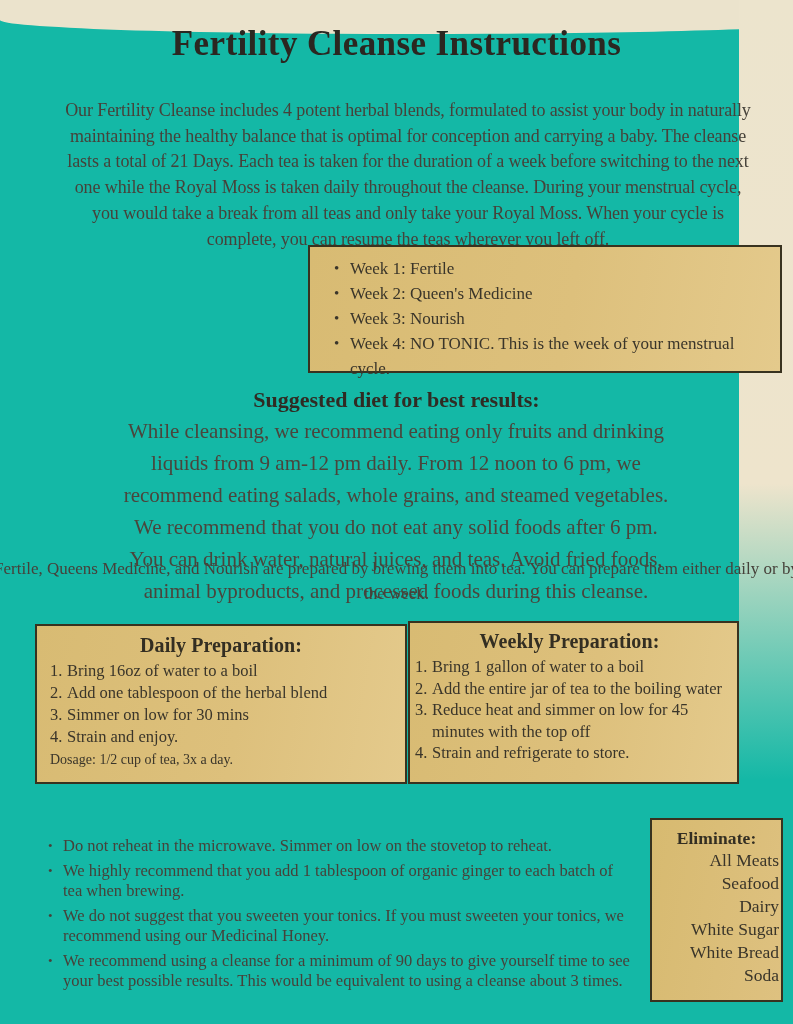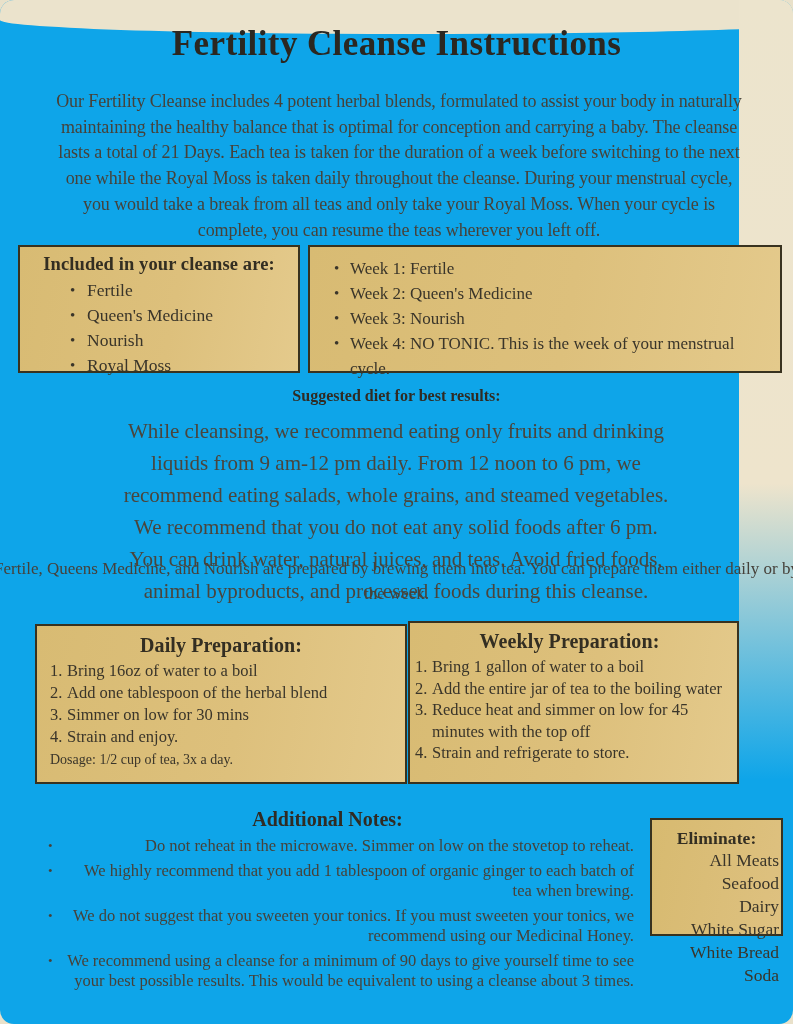--- a/index.html
+++ b/index.html
@@ -1,44 +1,43 @@
 <!DOCTYPE html>
 <html><head>
 <meta charset="utf-8">
 <style>
   html,body{margin:0;padding:0;background:#e9e1ca;}
   .page{
     position:relative;
     width:793px;height:1024px;
     margin:0 auto;
-    background:#0ea5e9;
+    background:#14b8a6;
     overflow:hidden;
     font-family:"Liberation Serif","DejaVu Serif",serif;
     color:#413c33;
-    border-radius:14px;
   }
   
   .band-top{
     position:absolute;top:0;left:0;width:793px;height:34px;
     background:#ebe3cc;
     border-radius:0 0 48% 52% / 0 0 10px 14px;
   }
   .band-right{
     position:absolute;top:0;right:0;width:54px;height:780px;
     background:linear-gradient(180deg,#ece4cd 0%,#eee4cc 62%,rgba(240,222,200,0) 100%);
   }
   .title{
     position:absolute;top:24px;left:0;width:100%;
     margin:0;text-align:center;
     font-size:35px;font-weight:600;letter-spacing:.4px;
     color:#2b2721;
   }
   .intro{
     position:absolute;top:86px;left:51px;width:690px;
-    margin:3px;text-align:center;
+    margin:12px;text-align:center;
     font-size:18px;line-height:1.43;letter-spacing:-.1px;
     color:#46423a;
   }
   
   .box{
     position:absolute;box-sizing:border-box;
     background:linear-gradient(100deg,#d8bb73 0%,#ddc07c 55%,#e4ca8c 100%);
     border:2px solid #38321f;
     color:#3a352a;
   }
@@ -55,21 +54,21 @@
   }
   .included-box{left:18px;top:245px;width:282px;height:128px;padding:7px 10px 0 10px;}
   .included-box .bullets{padding-left:40px;}
   .included-box li{padding-left:17px;}
   .order-box{left:308px;top:245px;width:474px;height:128px;padding:6px 8px 0 8px;}
   .order-box .bullets{padding-left:16px;}
   .order-box li{padding-left:16px;font-size:17px;}
   .diet-heading{
     position:absolute;top:387px;left:0;width:100%;
     margin:0;text-align:center;
-    font-size:16px;font-weight:600;color:#302b23;
+    font-size:22px;font-weight:600;color:#302b23;
   }
   .diet-body{
     position:absolute;top:416px;left:122px;width:548px;
     margin:0;text-align:center;
     font-size:21px;line-height:1.52;color:#4a453c;
   }
   .brew-note{
     position:absolute;top:557px;left:-10px;width:813px;
     margin:0;text-align:center;
     font-size:17px;line-height:1.45;color:#46413a;
@@ -97,54 +96,45 @@
     margin:0;text-align:center;
     font-size:20px;font-weight:600;color:#302b23;
   }
   .notes{
     list-style:none;
     position:absolute;top:836px;left:28px;width:606px;
     margin:0;padding:0;
   }
   .notes li{
     position:relative;padding-left:35px;margin-bottom:4px;
-    font-size:16.5px;line-height:20.5px;color:#46423a;text-align:right;
+    font-size:16.5px;line-height:20.5px;color:#46423a;
   }
   .notes li::before{
     content:"\2022";position:absolute;left:20px;top:0;
     font-size:13px;color:#46423a;
   }
   .eliminate-box{
-    left:650px;top:818px;width:133px;height:118px;
+    left:650px;top:818px;width:133px;height:184px;
     padding:7px 2px 0 2px;text-align:center;
     background:linear-gradient(100deg,#d7ba70,#dec180);
   }
   .eliminate-box h2{font-size:17.5px;line-height:22px;}
   .eliminate-box .elim-item{font-size:17.5px;line-height:23px;color:#3a352a;text-align:right;}
 </style>
 </head>
 <body>
 
 <div class="page">
   <div class="band-top"></div>
   <div class="band-right"></div>
 
   <h1 class="title">Fertility Cleanse Instructions</h1>
 
   <p class="intro">Our Fertility Cleanse includes 4 potent herbal blends, formulated to assist your body in naturally maintaining the healthy balance that is optimal for conception and carrying a baby. The cleanse lasts a total of 21 Days. Each tea is taken for the duration of a week before switching to the next one while the Royal Moss is taken daily throughout the cleanse. During your menstrual cycle, you would take a break from all teas and only take your Royal Moss. When your cycle is complete, you can resume the teas wherever you left off.</p>
 
-  <section class="box included-box">
-    <h2>Included in your cleanse are:</h2>
-    <ul class="bullets">
-      <li>Fertile</li>
-      <li>Queen's Medicine</li>
-      <li>Nourish</li>
-      <li>Royal Moss</li>
-    </ul>
-  </section>
 
   <section class="box order-box">
     <ul class="bullets">
       <li>Week 1: Fertile</li>
       <li>Week 2: Queen's Medicine</li>
       <li>Week 3: Nourish</li>
       <li>Week 4: NO TONIC. This is the week of your menstrual cycle.</li>
     </ul>
   </section>
 
@@ -167,21 +157,20 @@
   <section class="box prep-box weekly-box">
     <h2>Weekly Preparation:</h2>
     <ol class="steps">
       <li>Bring 1 gallon of water to a boil</li>
       <li>Add the entire jar of tea to the boiling water</li>
       <li>Reduce heat and simmer on low for 45 minutes with the top off</li>
       <li>Strain and refrigerate to store.</li>
     </ol>
   </section>
 
-  <h2 class="notes-heading">Additional Notes:</h2>
   <ul class="notes">
     <li>Do not reheat in the microwave. Simmer on low on the stovetop to reheat.</li>
     <li>We highly recommend that you add 1 tablespoon of organic ginger to each batch of tea when brewing.</li>
     <li>We do not suggest that you sweeten your tonics. If you must sweeten your tonics, we recommend using our Medicinal Honey.</li>
     <li>We recommend using a cleanse for a minimum of 90 days to give yourself time to see your best possible results. This would be equivalent to using a cleanse about 3 times.</li>
   </ul>
 
   <section class="box eliminate-box">
     <h2>Eliminate:</h2>
     <div class="elim-item">All Meats</div>

